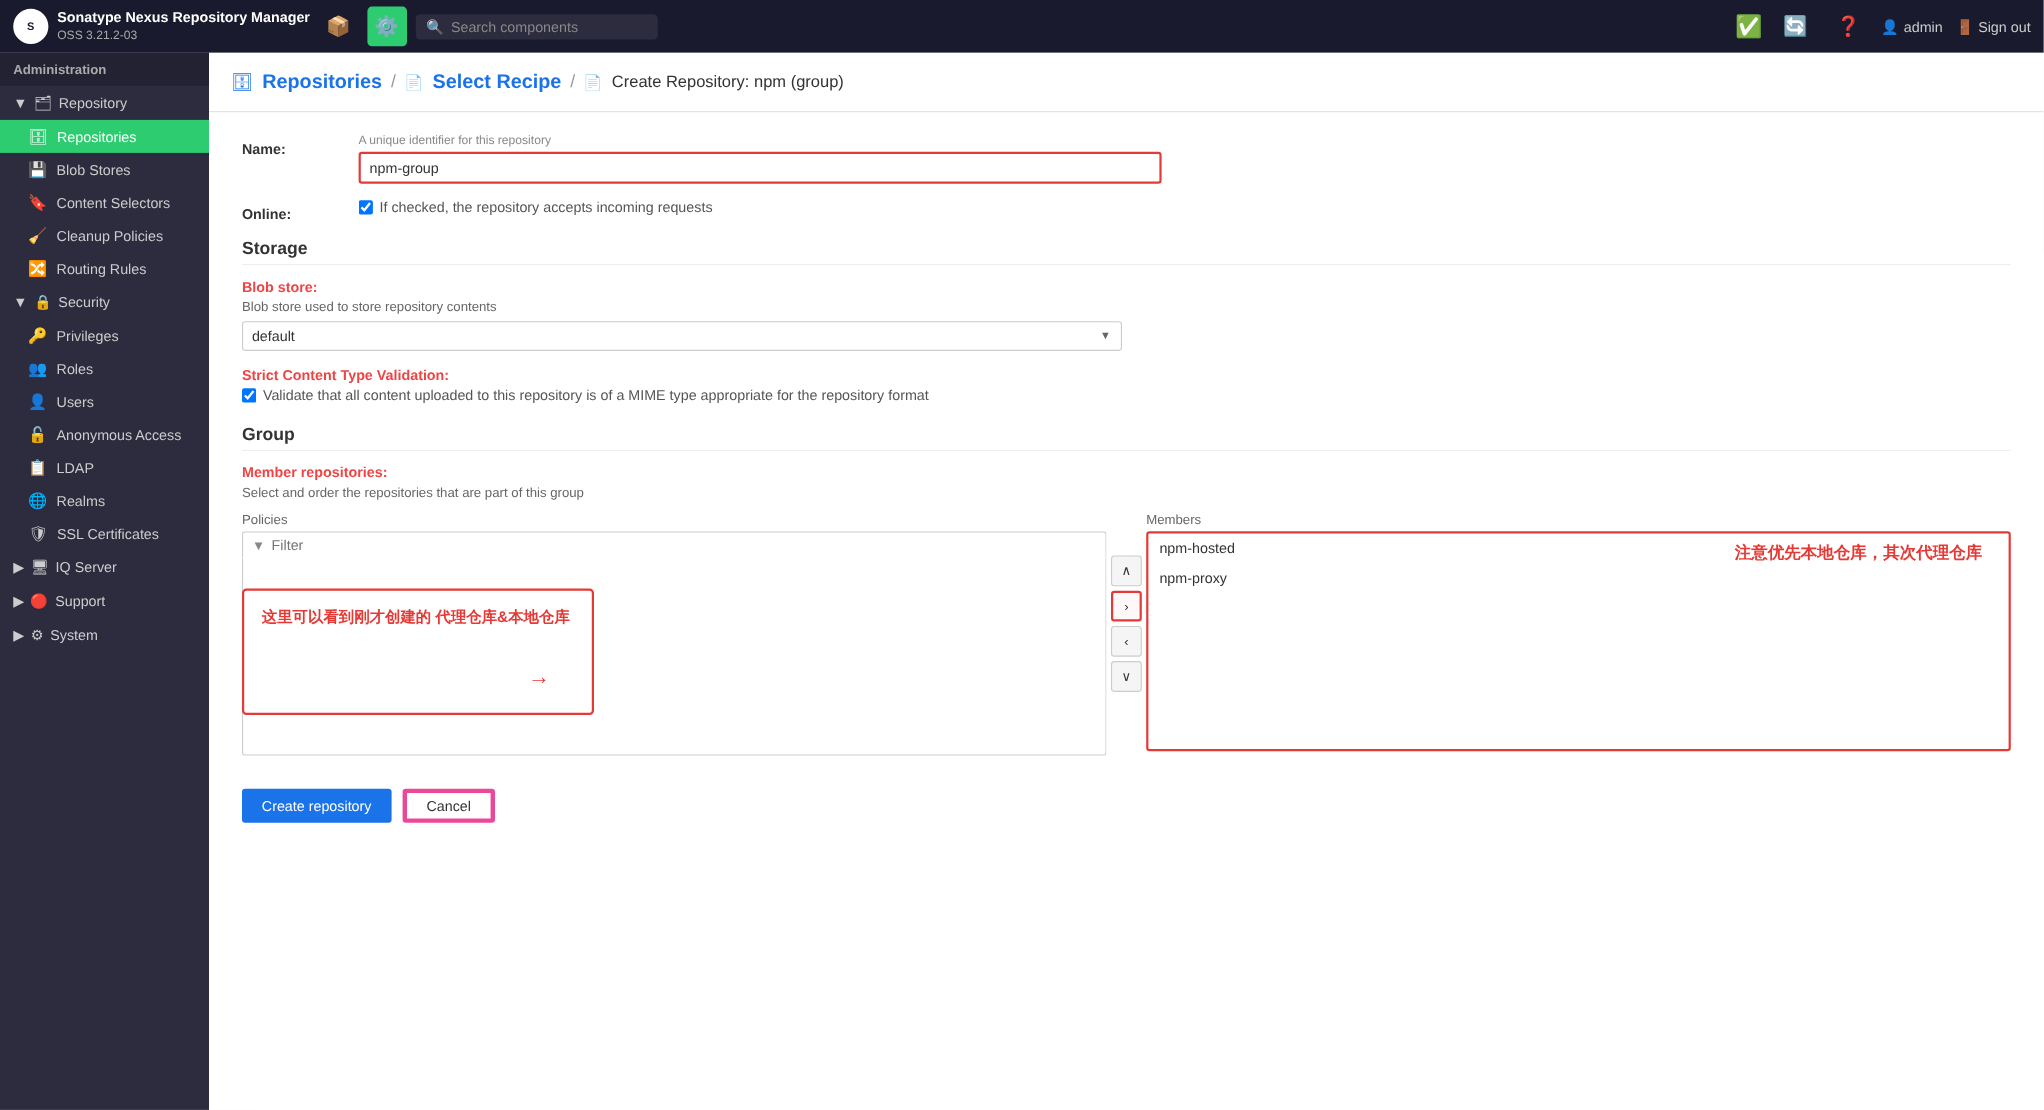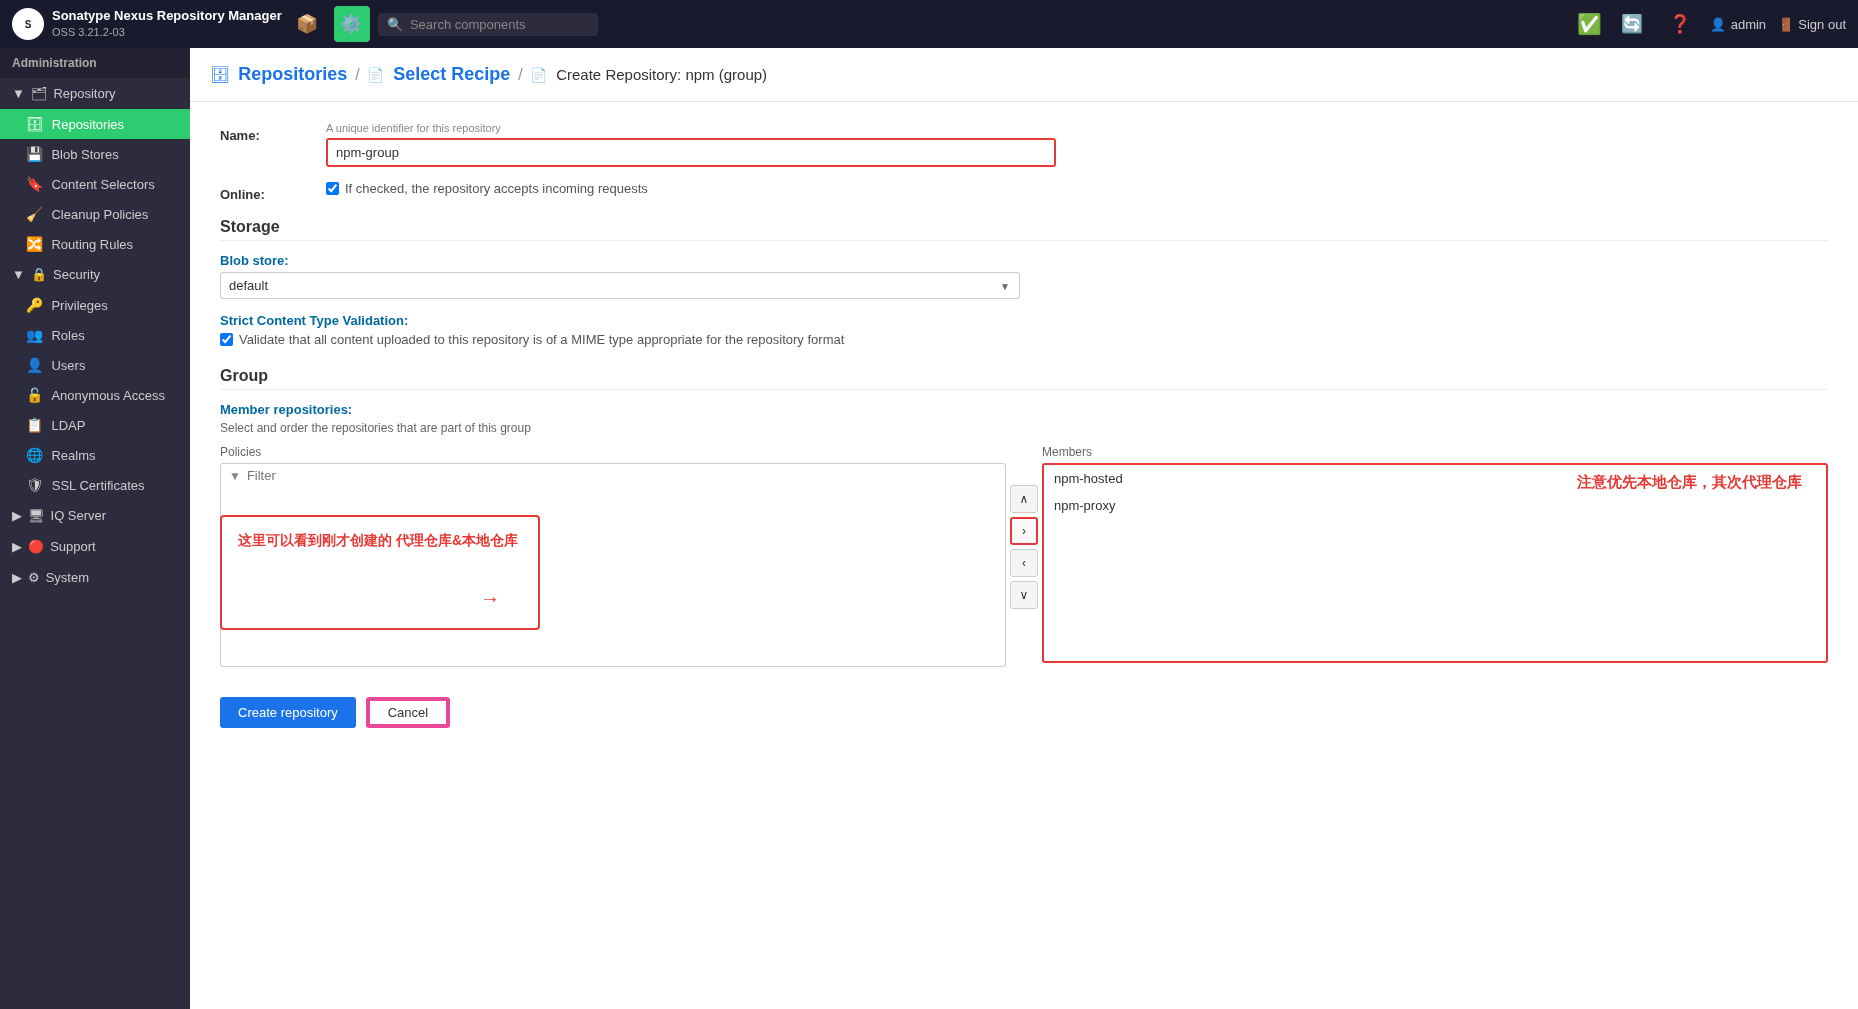--- a/index.html
+++ b/index.html
@@ -195,21 +195,21 @@
       color: #333;
       margin: 16px 0 12px 0;
       padding-bottom: 4px;
       border-bottom: 1px solid #eee;
     }
 
     
     .sub-label {
       font-weight: bold;
       font-size: 13px;
-      color: #0369a1;
+      color: #ef4444;
       margin-bottom: 4px;
     }
     .sub-hint {
       font-size: 12px;
       color: #666;
       margin-bottom: 6px;
     }
     .select-input {
       width: 100%;
       max-width: 800px;
@@ -481,20 +481,21 @@
             <input type="checkbox" checked="" style="">
             <span>If checked, the repository accepts incoming requests</span>
           </div>
         </div>
       </div>
 
       <div class="section-header">Storage</div>
 
       <div style="margin-bottom:14px;">
         <div class="sub-label">Blob store:</div>
+        <div class="sub-hint">Blob store used to store repository contents</div>
         <div class="select-wrapper">
           <select class="select-input">
             <option>default</option>
           </select>
         </div>
       </div>
 
       <div style="margin-bottom:20px;">
         <div class="sub-label">Strict Content Type Validation:</div>
         <div class="checkbox-row">

